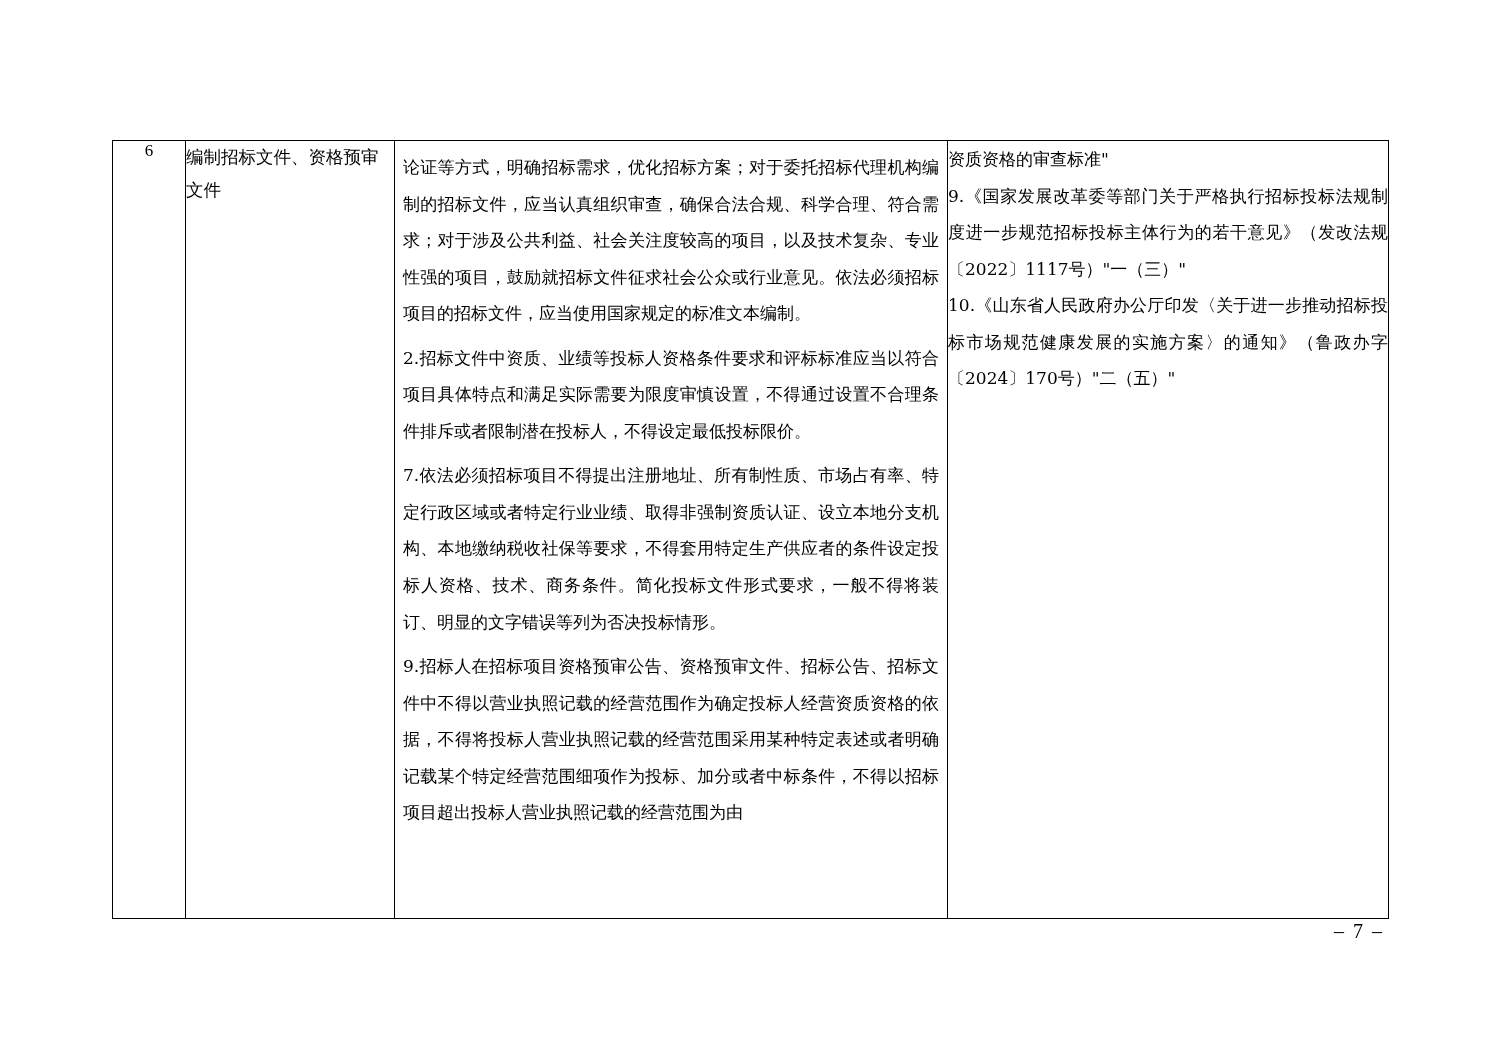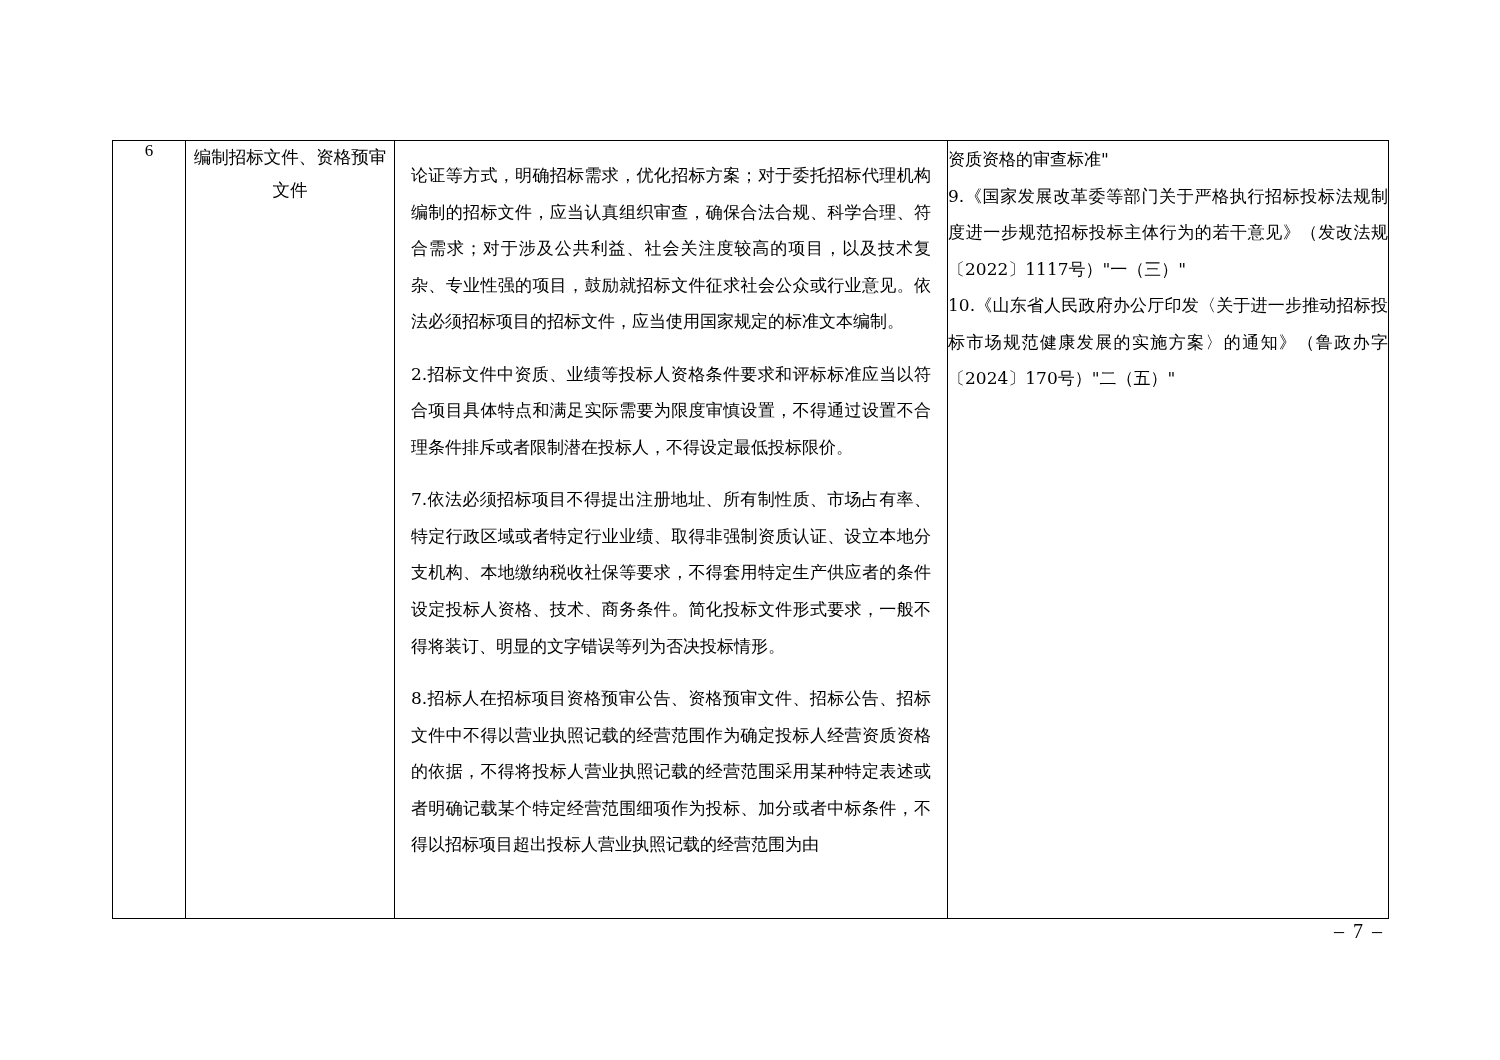--- a/index.html
+++ b/index.html
@@ -41,36 +41,36 @@
   .col-content { width: 552px; }
   .col-basis { width: 440px; }
 
   .cell-index {
     text-align: center;
     vertical-align: middle;
     font-size: 17px;
     font-family: "Liberation Serif", "DejaVu Serif", serif;
   }
   .cell-stage {
-    text-align: center;
+    text-align: left;
     vertical-align: middle;
     font-size: 17.5px;
     line-height: 1.9;
     padding: 0 14px;
     font-family: "DejaVu Serif", "Liberation Serif", serif;
   }
   .cell-body {
     padding: 18px 16px 18px 16px;
     font-size: 17px;
     line-height: 2.15;
     text-align: justify;
     font-family: "DejaVu Serif", "Liberation Serif", serif;
   }
   .cell-body p {
-    margin: 16px;
+    margin: 8px;
     text-align: justify;
     text-justify: inter-ideograph;
   }
   .cell-body p.indent {
     text-indent: 0;
   }
   .cell-basis {
     padding: 18px 14px 18px 16px;
     font-size: 17px;
     line-height: 2.15;
@@ -101,21 +101,21 @@
 
   <table class="doc-table">
     <tbody>
         <tr class="row-main">
       <td class="col-index cell-index">6</td>
       <td class="col-stage cell-stage">编制招标文件、资格预审文件</td>
       <td class="col-content cell-body">
         <p class="indent">论证等方式，明确招标需求，优化招标方案；对于委托招标代理机构编制的招标文件，应当认真组织审查，确保合法合规、科学合理、符合需求；对于涉及公共利益、社会关注度较高的项目，以及技术复杂、专业性强的项目，鼓励就招标文件征求社会公众或行业意见。依法必须招标项目的招标文件，应当使用国家规定的标准文本编制。</p>
         <p class="indent">2.招标文件中资质、业绩等投标人资格条件要求和评标标准应当以符合项目具体特点和满足实际需要为限度审慎设置，不得通过设置不合理条件排斥或者限制潜在投标人，不得设定最低投标限价。</p>
         <p class="indent">7.依法必须招标项目不得提出注册地址、所有制性质、市场占有率、特定行政区域或者特定行业业绩、取得非强制资质认证、设立本地分支机构、本地缴纳税收社保等要求，不得套用特定生产供应者的条件设定投标人资格、技术、商务条件。简化投标文件形式要求，一般不得将装订、明显的文字错误等列为否决投标情形。</p>
-        <p class="indent">8.招标人在招标项目资格预审公告、资格预审文件、招标公告、招标文件中不得以营业执照记载的经营范围作为确定投标人经营资质资格的依据，不得将投标人营业执照记载的经营范围采用某种特定表述或者明确记载某个特定经营范围细项作为投标、加分或者中标条件，不得以招标项目超出投标人营业执照记载的经营范围为由</p>
+        <p class="indent">9.招标人在招标项目资格预审公告、资格预审文件、招标公告、招标文件中不得以营业执照记载的经营范围作为确定投标人经营资质资格的依据，不得将投标人营业执照记载的经营范围采用某种特定表述或者明确记载某个特定经营范围细项作为投标、加分或者中标条件，不得以招标项目超出投标人营业执照记载的经营范围为由</p>
       </td>
       <td class="col-basis cell-basis">
         <p>资质资格的审查标准"</p>
         <p>9.《国家发展改革委等部门关于严格执行招标投标法规制度进一步规范招标投标主体行为的若干意见》（发改法规〔2022〕1117号）"一（三）"</p>
         <p>10.《山东省人民政府办公厅印发〈关于进一步推动招标投标市场规范健康发展的实施方案〉的通知》（鲁政办字〔2024〕170号）"二（五）"</p>
       </td>
     </tr>
   </tbody>
     </table>
 

